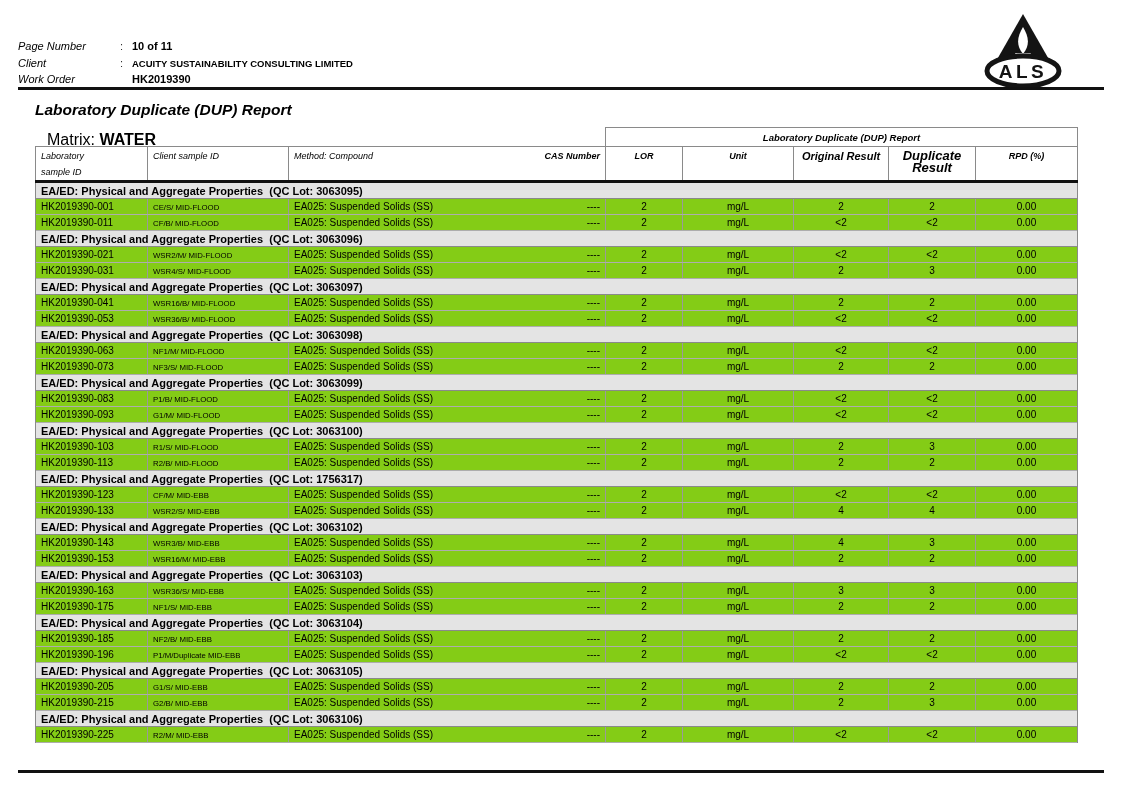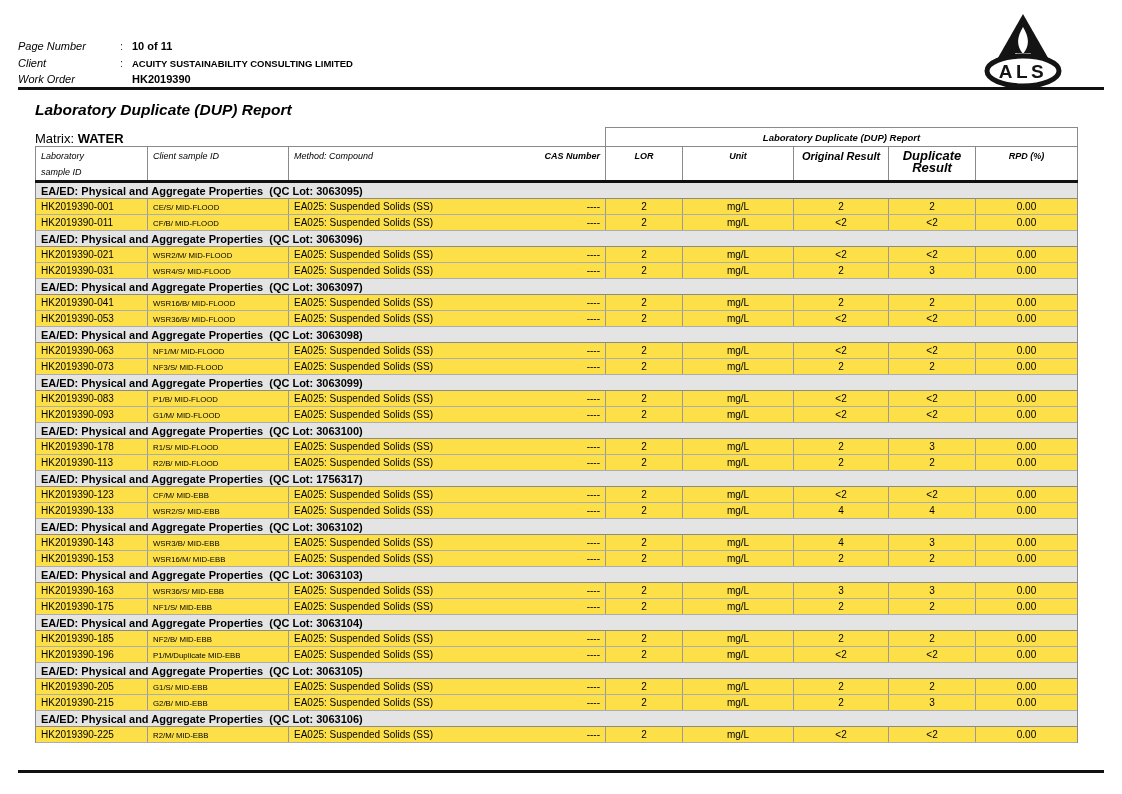--- a/index.html
+++ b/index.html
@@ -11,40 +11,40 @@
   
   .hdr-field { position:absolute; left:18px; display:grid; grid-template-columns:102px 12px auto; align-items:baseline; font-size:11px; }
   .hdr-field .lbl { font-style:italic; }
   .hdr-field .sep { color:#333; }
   .hdr-field .val { font-weight:bold; }
   .hdr-field .val.small { font-size:9.5px; }
   .rule { position:absolute; background:#111; }
   .logo { position:absolute; left:984px; top:12px; }
   
   .doc-title { position:absolute; left:35px; top:101px; font-size:15.5px; font-weight:bold; font-style:italic; }
-  .matrix { position:absolute; left:35px; top:131px; font-size:13px; }
+  .matrix { position:absolute; left:47px; top:131px; font-size:16px; }
   .matrix .mv { font-weight:bold; }
   
   .tbl { position:absolute; left:35px; top:146px; width:1043px; }
   .span-hdr {
     position:absolute; left:570px; top:-19px; width:473px; height:20px;
     border:1px solid #8a8a8a; display:flex; align-items:center; justify-content:center;
     font-size:9.5px; font-weight:bold; font-style:italic; background:#fff;
   }
   .col-hdr {
     display:grid; grid-template-columns:112px 141px 237px 80px 77px 111px 95px 87px auto;
     height:34px; border:1px solid #8a8a8a; border-bottom:none; background:#fff;
   }
   .col-hdr .hc { border-right:1px solid #8a8a8a; padding:3px 5px; font-size:9px; font-style:italic; line-height:12px; overflow:hidden; }
   .col-hdr .hc.nb { border-right:none; }
   .col-hdr .hc.b { font-weight:bold; }
   .col-hdr .hc.right { text-align:right; }
   .col-hdr .hc.center { text-align:center; }
   .thick { width:1043px; height:3px; background:#111; }
-  .tbody { border-left:1px solid #8a8a8a; border-right:1px solid #8a8a8a; background:#fde047; }
+  .tbody { border-left:1px solid #8a8a8a; border-right:1px solid #8a8a8a; background:#84cc16; }
   .band {
     height:16px; background:#e4e4e4; border-bottom:1px solid #8a8a8a;
     display:flex; align-items:center; padding-left:5px;
     font-size:11px; font-weight:bold; white-space:pre; overflow:hidden;
   }
   .row {
     display:grid; grid-template-columns:112px 141px 237px 80px 77px 111px 95px 87px auto;
     height:16px; border-bottom:1px solid #adadad; font-size:10px;
   }
   .row .c { border-right:1px solid #9a9a9a; line-height:14px; padding:1px 5px 0 5px; overflow:hidden; white-space:nowrap; }
@@ -224,21 +224,21 @@
           <div class="c nb">EA025: Suspended Solids (SS)</div>
           <div class="c cas">----</div>
           <div class="c center">2</div>
           <div class="c center">mg/L</div>
           <div class="c center">&lt;2</div>
           <div class="c center">&lt;2</div>
           <div class="c center nb">0.00</div>
         </div>
         <div class="band">EA/ED: Physical and Aggregate Properties  (QC Lot: 3063100)</div>
         <div class="row">
-          <div class="c">HK2019390-178</div>
+          <div class="c">HK2019390-103</div>
           <div class="c client">R1/S/ MID-FLOOD</div>
           <div class="c nb">EA025: Suspended Solids (SS)</div>
           <div class="c cas">----</div>
           <div class="c center">2</div>
           <div class="c center">mg/L</div>
           <div class="c center">2</div>
           <div class="c center">3</div>
           <div class="c center nb">0.00</div>
         </div>
         <div class="row">

